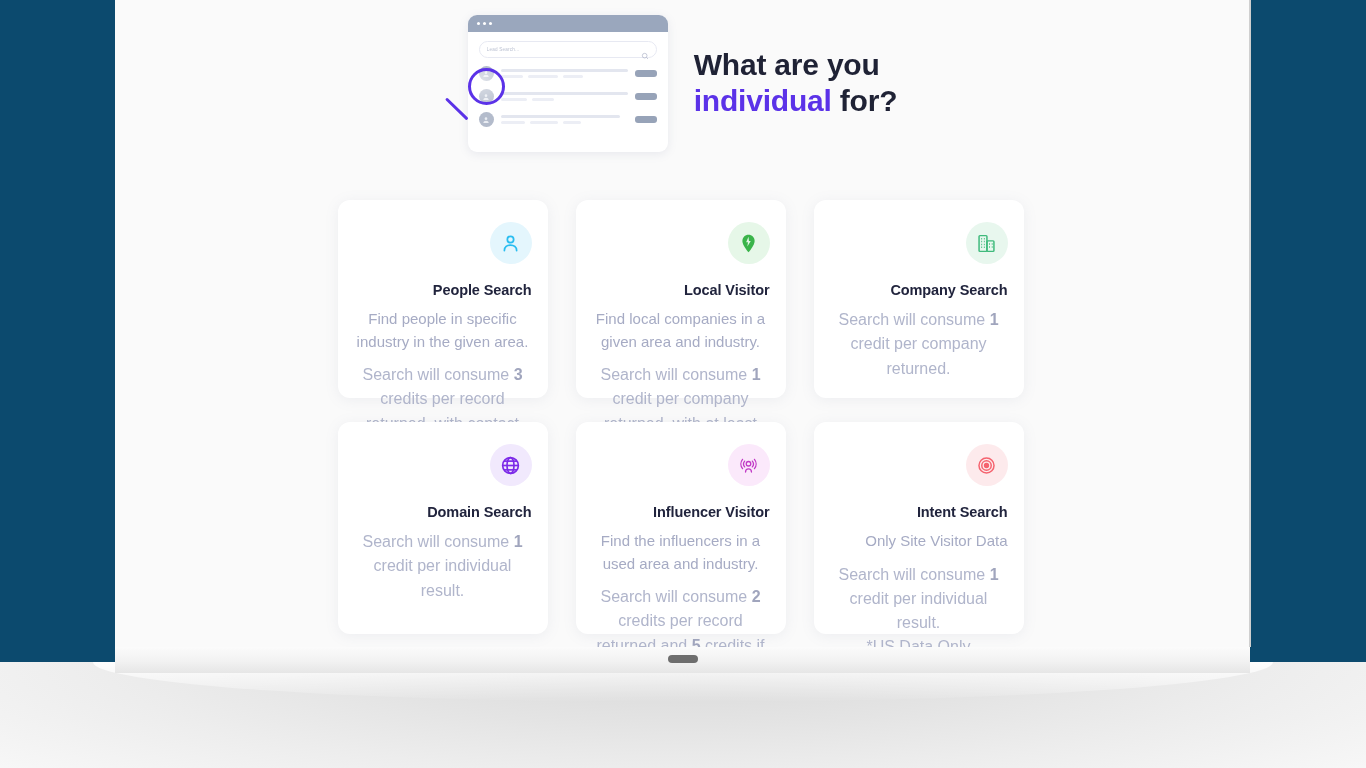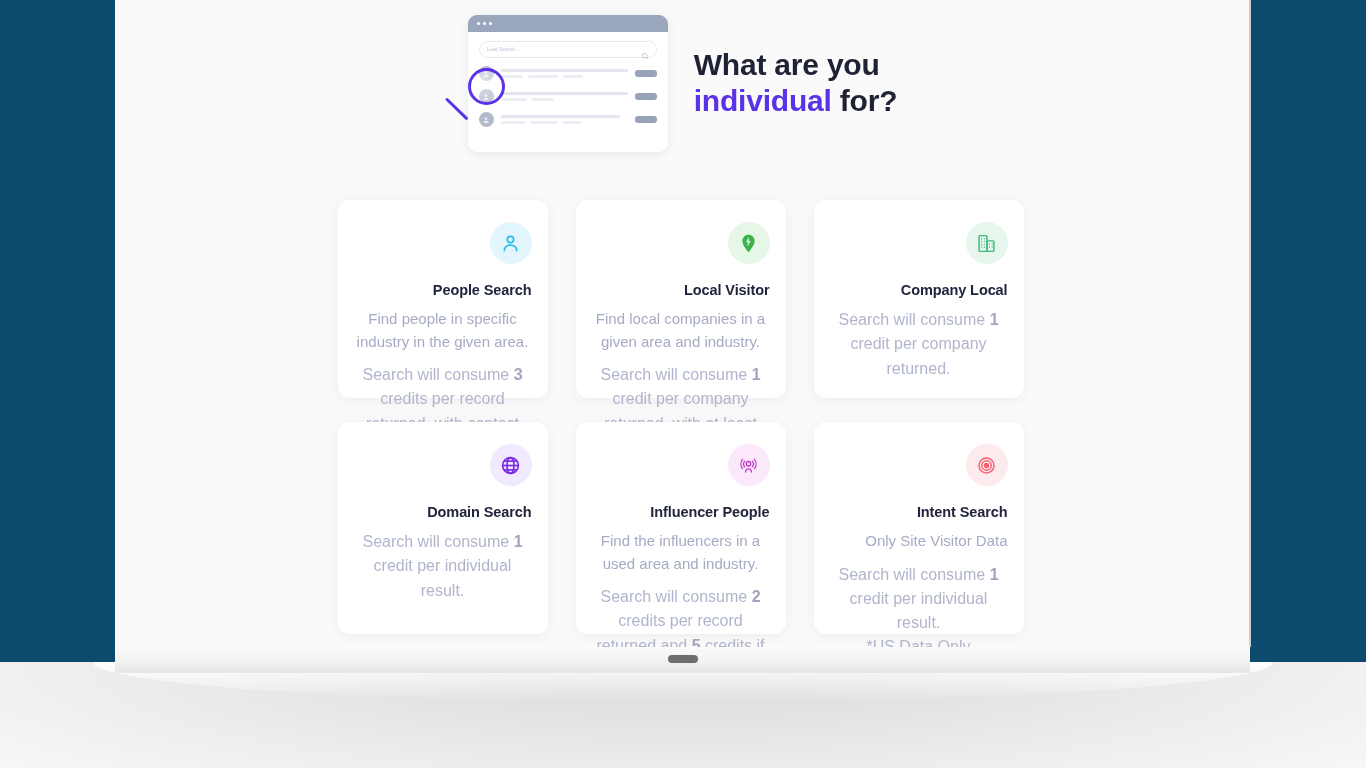--- a/index.html
+++ b/index.html
@@ -381,21 +381,21 @@
 
       <div class="card row1">
         <div class="card-icon" style="background:#e8f7ee">
           <svg viewBox="0 0 24 24" fill="none" stroke="#3fba7c" stroke-width="1.7" stroke-linejoin="round">
             <rect x="3.5" y="3" width="9" height="18" rx="1"></rect>
             <rect x="12.5" y="9" width="8" height="12" rx="1"></rect>
             <path d="M6 6.5h1M9 6.5h1M6 9.8h1M9 9.8h1M6 13.1h1M9 13.1h1M6 16.4h1M9 16.4h1"></path>
             <path d="M15 12.5h1M18 12.5h1M15 16h1M18 16h1"></path>
           </svg>
         </div>
-        <div class="card-title">Company Local</div>
+        <div class="card-title">Company Search</div>
         <div class="card-note"><span>Search will consume </span><b>1</b><span> credit per company returned.</span></div>
       </div>
 
       <div class="card row2">
         <div class="card-icon" style="background:#f1e9fd">
           <svg viewBox="0 0 24 24" fill="none" stroke="#7c2ae8" stroke-width="1.9">
             <circle cx="12" cy="12" r="9"></circle>
             <ellipse cx="12" cy="12" rx="4" ry="9"></ellipse>
             <line x1="3" y1="12" x2="21" y2="12"></line>
             <line x1="4.6" y1="7" x2="19.4" y2="7"></line>
@@ -408,21 +408,21 @@
 
       <div class="card row2">
         <div class="card-icon" style="background:#fbe9fb">
           <svg viewBox="0 0 24 24" fill="none" stroke="#c13bc6" stroke-width="1.5" stroke-linecap="round">
             <circle cx="12" cy="10" r="2.6"></circle>
             <path d="M8.6 19.5c0-2.2 1.5-3.6 3.4-3.6s3.4 1.4 3.4 3.6"></path>
             <path d="M7.6 13.6a5.2 5.2 0 0 1 0-6.6M16.4 7a5.2 5.2 0 0 1 0 6.6"></path>
             <path d="M5.2 15.6a8.4 8.4 0 0 1 0-10.6M18.8 5a8.4 8.4 0 0 1 0 10.6"></path>
           </svg>
         </div>
-        <div class="card-title">Influencer People</div>
+        <div class="card-title">Influencer Visitor</div>
         <div class="card-desc">Find the influencers in a used area and industry.</div>
         <div class="card-note"><span>Search will consume </span><b>2</b><span> credits per record returned and </span><b>5</b><span> credits if you enrich them later manually from the list.</span></div>
       </div>
 
       <div class="card row2">
         <div class="card-icon" style="background:#fdeaec">
           <svg viewBox="0 0 24 24" fill="none" stroke="#f5636f" stroke-width="1.7">
             <circle cx="12" cy="12" r="8.6"></circle>
             <circle cx="12" cy="12" r="5.4"></circle>
             <circle cx="12" cy="12" r="2.2" fill="#f5636f"></circle>

